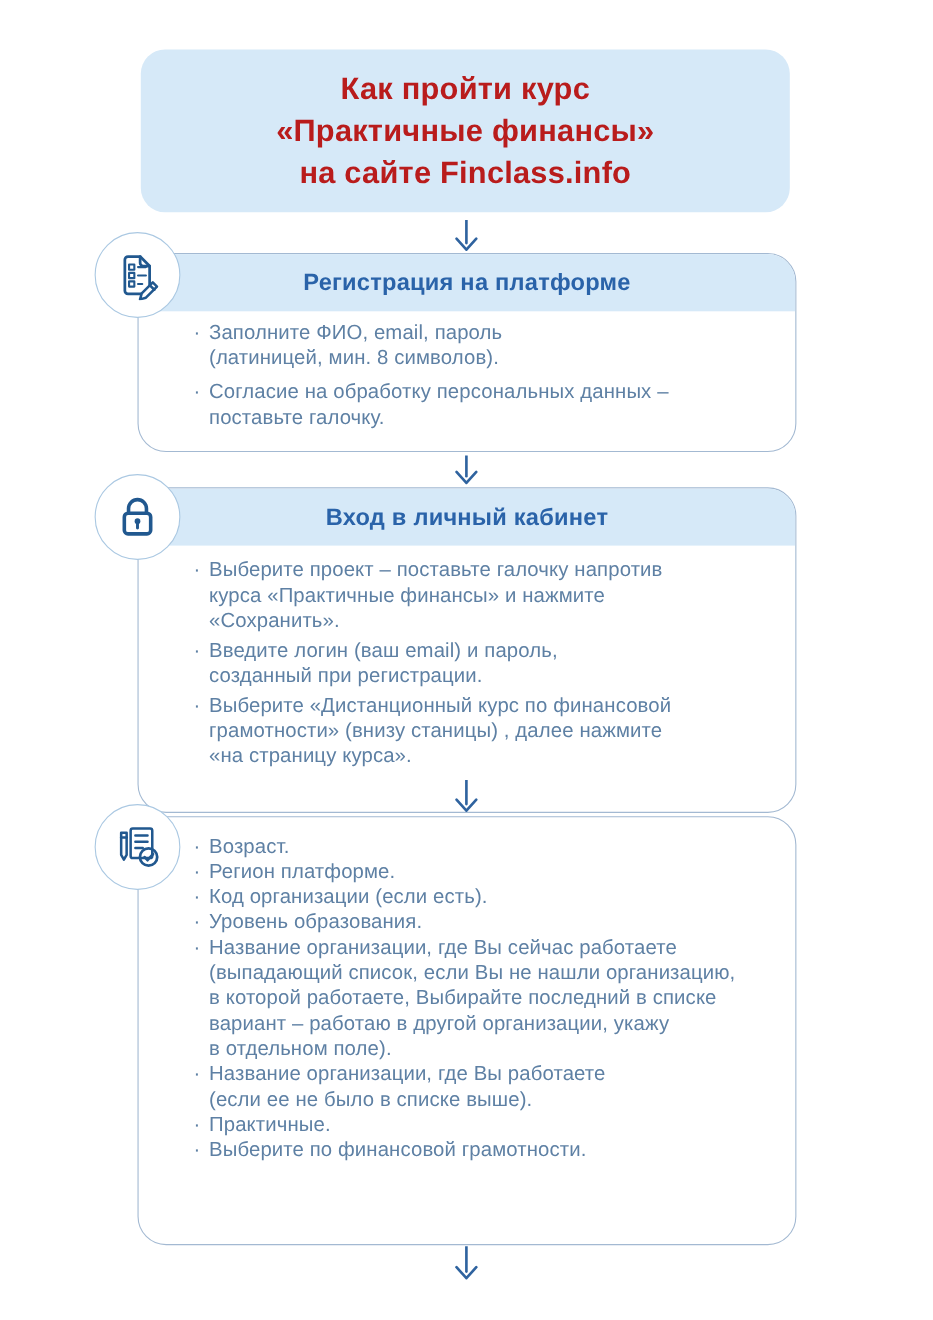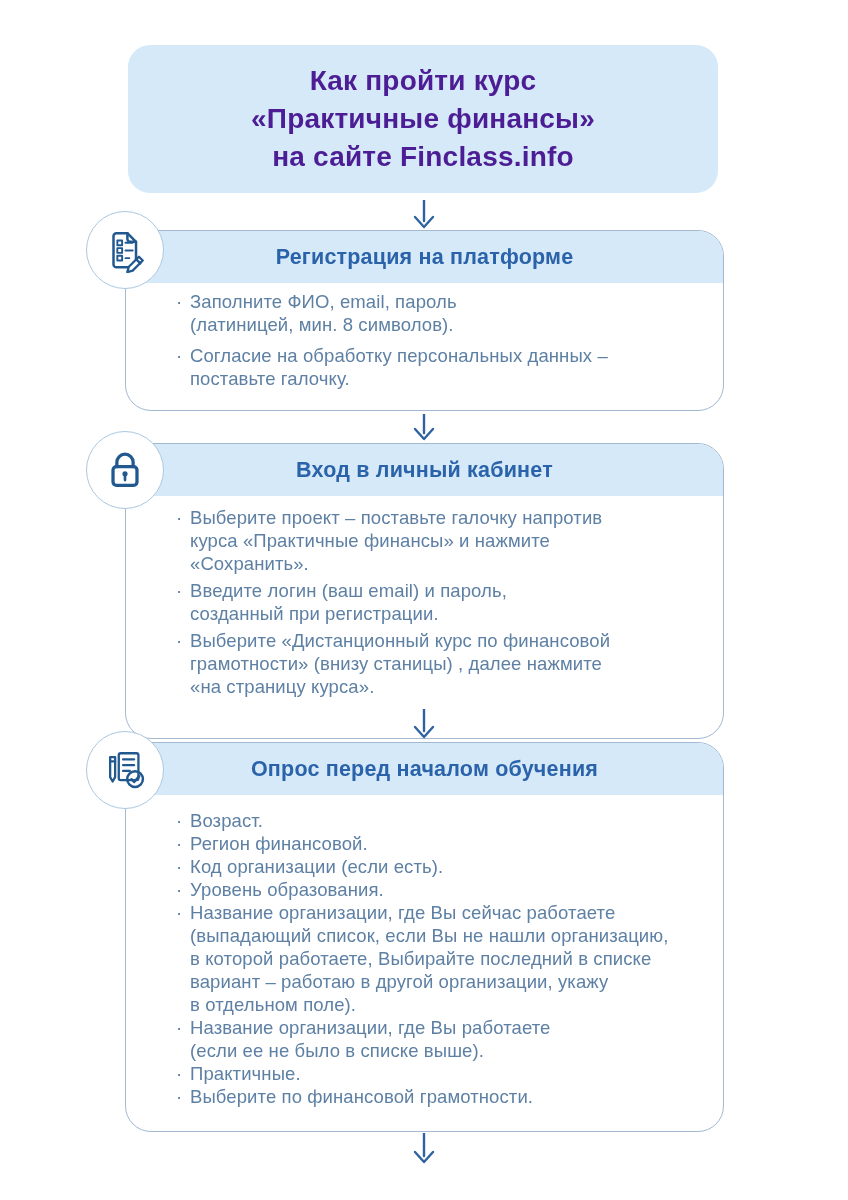--- a/index.html
+++ b/index.html
@@ -10,21 +10,21 @@
     font-family:"Liberation Sans", sans-serif;
     overflow:hidden;
   }
   
   .title-box{
     position:absolute;left:128px;top:45px;width:590px;height:148px;
     background:#d6e9f8;border-radius:22px;
     display:flex;align-items:center;justify-content:center;
   }
   .title-text{
-    font-size:28px;line-height:38px;font-weight:bold;color:#4c1d95;
+    font-size:28px;line-height:38px;font-weight:bold;color:#b91c1c;
     text-align:center;white-space:pre-line;letter-spacing:.2px;
   }
   
   .flow-arrow{position:absolute;left:411px;width:26px;}
   .flow-arrow line,.flow-arrow polyline{
     stroke:#2f639f;stroke-width:2.4;fill:none;
     stroke-linecap:round;stroke-linejoin:round;
   }
   
   .card{
@@ -128,31 +128,28 @@
       </div>
     </div>
   </section>
 
   <svg class="flow-arrow" style="top:709px" width="26" height="30" viewBox="0 0 26 30">
     <line x1="13" y1="0" x2="13" y2="22"></line>
       <polyline points="4,18 13,28 22,18"></polyline>
   </svg>
 
   <section class="card card-3">
-    <div class="card-header">
-      <h2 class="card-heading">Опрос перед началом обучения</h2>
-    </div>
     <div class="card-body">
       <div class="bullet">
         <span class="dot">·</span>
         <span class="btext">Возраст.</span>
       </div>
       <div class="bullet">
         <span class="dot">·</span>
-        <span class="btext">Регион финансовой.</span>
+        <span class="btext">Регион платформе.</span>
       </div>
       <div class="bullet">
         <span class="dot">·</span>
         <span class="btext">Код организации (если есть).</span>
       </div>
       <div class="bullet">
         <span class="dot">·</span>
         <span class="btext">Уровень образования.</span>
       </div>
       <div class="bullet">

